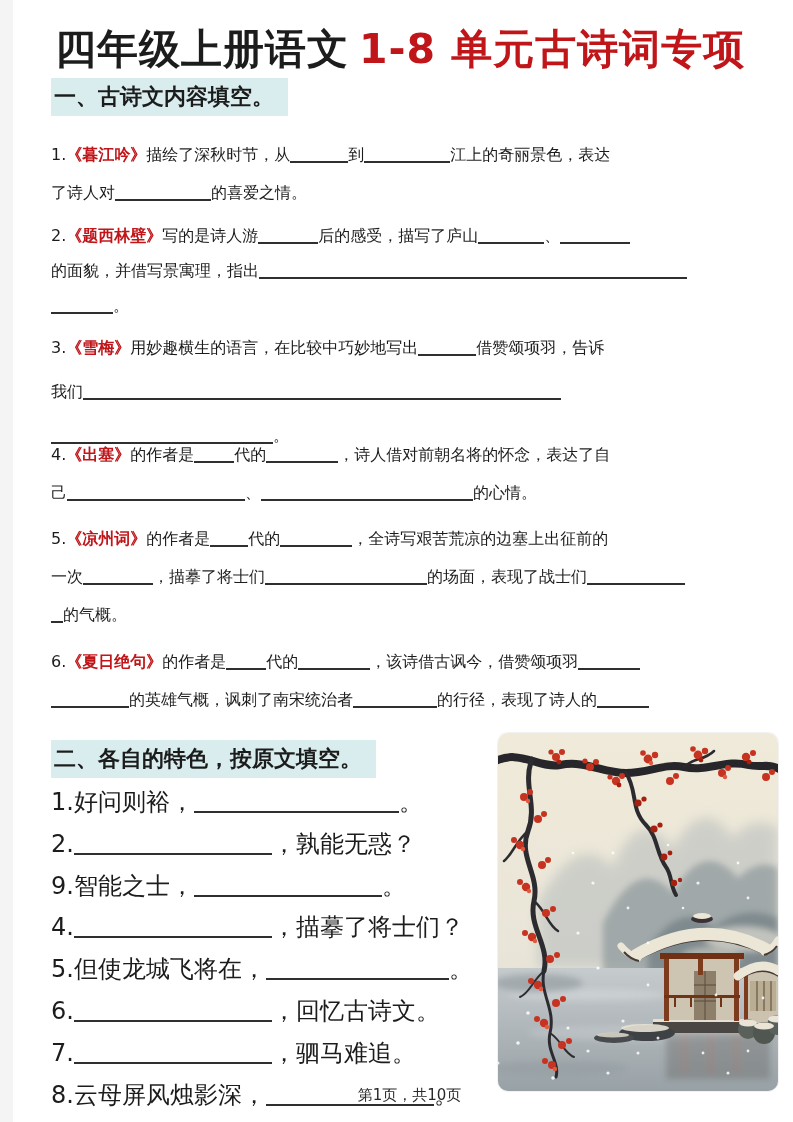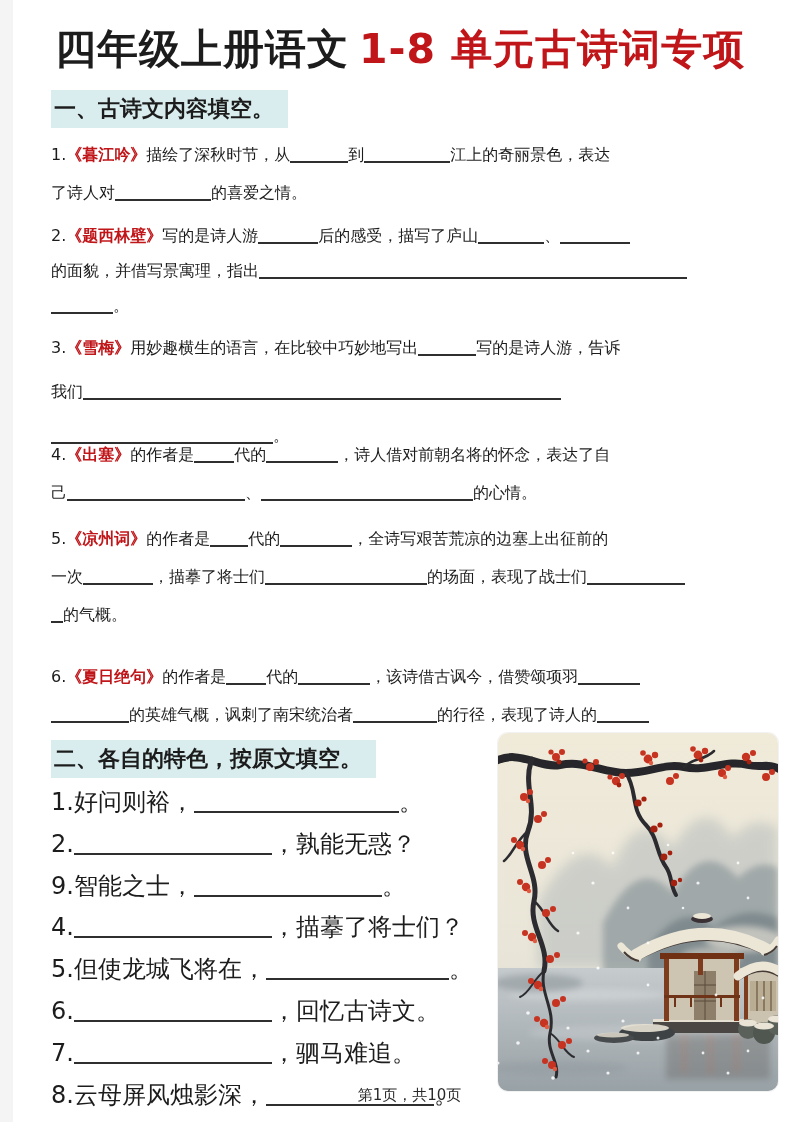--- a/index.html
+++ b/index.html
@@ -22,32 +22,32 @@
     font-size:41px;font-weight:900;letter-spacing:1px;white-space:nowrap;
   }
   .title .t-red{color:var(--accent);margin-left:10px;}
   .sec-head{
     position:absolute;left:38px;
     font-size:22px;font-weight:bold;
     background:var(--hl);
     padding:4px 14px 4px 3px;
     white-space:nowrap;
   }
-  #sec1-heading{top:90px;}
+  #sec1-heading{top:78px;}
   #sec2-heading{top:740px;}
   .q{
     position:absolute;left:38px;width:726px;
     font-size:16px;line-height:38px;white-space:nowrap;overflow:hidden;
   }
   #q1{top:136px;}
   #q2{top:218px;line-height:35px;}
   #q3{top:326px;line-height:44px;}
   #q4{top:436px;}
   #q5{top:520px;}
-  #q6{top:658px;}
+  #q6{top:643px;}
   .poem-title{color:var(--accent);font-weight:bold;}
   .blank{
     display:inline-block;
     border-bottom:2px solid #2f2f2f;
     height:0.95em;
     vertical-align:-3px;
   }
   #s2-list{
     position:absolute;left:38px;top:782px;width:448px;
     font-size:24px;line-height:41.8px;white-space:nowrap;overflow:hidden;
@@ -71,21 +71,21 @@
 
   <div class="title">
     <span class="t-black">四年级上册语文</span><span class="t-red">1-8 单元古诗词专项</span>
   </div>
 
   <div class="sec-head" id="sec1-heading">一、古诗文内容填空。</div>
 
   <div id="s1-questions">
       <div class="q" id="q1"><span class="q-text">1.</span><span class="poem-title">《暮江吟》</span><span class="q-text">描绘了深秋时节，从</span><span class="blank" style="width: 58px;"></span><span class="q-text">到</span><span class="blank" style="width: 86px;"></span><span class="q-text">江上的奇丽景色，表达</span><br><span class="q-text">了诗人对</span><span class="blank" style="width: 96px;"></span><span class="q-text">的喜爱之情。</span></div>
       <div class="q" id="q2"><span class="q-text">2.</span><span class="poem-title">《题西林壁》</span><span class="q-text">写的是诗人游</span><span class="blank" style="width: 60px;"></span><span class="q-text">后的感受，描写了庐山</span><span class="blank" style="width: 66px;"></span><span class="q-text">、</span><span class="blank" style="width: 70px;"></span><br><span class="q-text">的面貌，并借写景寓理，指出</span><span class="blank" style="width: 428px;"></span><br><span class="blank" style="width: 62px;"></span><span class="q-text">。</span></div>
-      <div class="q" id="q3"><span class="q-text">3.</span><span class="poem-title">《雪梅》</span><span class="q-text">用妙趣横生的语言，在比较中巧妙地写出</span><span class="blank" style="width: 58px;"></span><span class="q-text">写的是诗人游，告诉</span><br><span class="q-text">我们</span><span class="blank" style="width: 478px;"></span><br><span class="blank" style="width: 222px;"></span><span class="q-text">。</span></div>
+      <div class="q" id="q3"><span class="q-text">3.</span><span class="poem-title">《雪梅》</span><span class="q-text">用妙趣横生的语言，在比较中巧妙地写出</span><span class="blank" style="width: 58px;"></span><span class="q-text">借赞颂项羽，告诉</span><br><span class="q-text">我们</span><span class="blank" style="width: 478px;"></span><br><span class="blank" style="width: 222px;"></span><span class="q-text">。</span></div>
       <div class="q" id="q4"><span class="q-text">4.</span><span class="poem-title">《出塞》</span><span class="q-text">的作者是</span><span class="blank" style="width: 40px;"></span><span class="q-text">代的</span><span class="blank" style="width: 72px;"></span><span class="q-text">，诗人借对前朝名将的怀念，表达了自</span><br><span class="q-text">己</span><span class="blank" style="width: 178px;"></span><span class="q-text">、</span><span class="blank" style="width: 212px;"></span><span class="q-text">的心情。</span></div>
       <div class="q" id="q5"><span class="q-text">5.</span><span class="poem-title">《凉州词》</span><span class="q-text">的作者是</span><span class="blank" style="width: 38px;"></span><span class="q-text">代的</span><span class="blank" style="width: 72px;"></span><span class="q-text">，全诗写艰苦荒凉的边塞上出征前的</span><br><span class="q-text">一次</span><span class="blank" style="width: 70px;"></span><span class="q-text">，描摹了将士们</span><span class="blank" style="width: 162px;"></span><span class="q-text">的场面，表现了战士们</span><span class="blank" style="width: 98px;"></span><br><span class="blank" style="width: 12px;"></span><span class="q-text">的气概。</span></div>
       <div class="q" id="q6"><span class="q-text">6.</span><span class="poem-title">《夏日绝句》</span><span class="q-text">的作者是</span><span class="blank" style="width: 40px;"></span><span class="q-text">代的</span><span class="blank" style="width: 72px;"></span><span class="q-text">，该诗借古讽今，借赞颂项羽</span><span class="blank" style="width: 62px;"></span><br><span class="blank" style="width: 78px;"></span><span class="q-text">的英雄气概，讽刺了南宋统治者</span><span class="blank" style="width: 84px;"></span><span class="q-text">的行径，表现了诗人的</span><span class="blank" style="width: 52px;"></span><br><span class="blank" style="width: 148px;"></span><span class="q-text">。</span></div>
     </div>
 
   <div class="sec-head" id="sec2-heading">二、各自的特色，按原文填空。</div>
 
   <div id="s2-list">
       <div class="s2-item"><span class="q-text">1.好问则裕，</span><span class="blank" style="width: 205px;"></span><span class="q-text">。</span></div>
       <div class="s2-item"><span class="q-text">2.</span><span class="blank" style="width: 198px;"></span><span class="q-text">，孰能无惑？</span></div>

